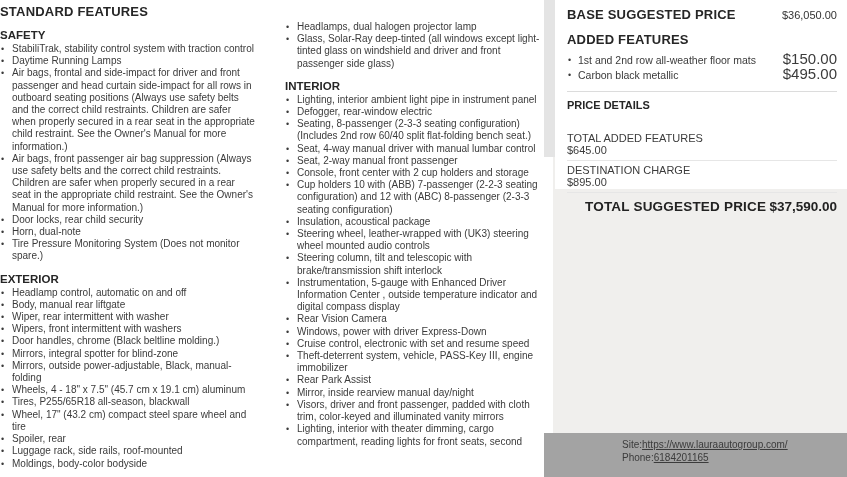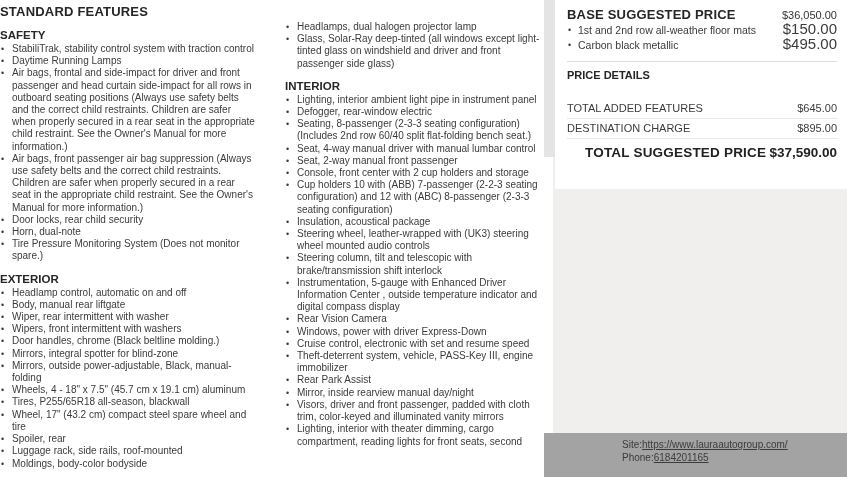--- a/index.html
+++ b/index.html
@@ -45,21 +45,21 @@
   .added-item { font-size:10.5px; line-height:13px; color:#3b3b3b; }
   .added-item .label { position:relative; padding-left:11px; }
   .added-item .label .bullet { font-size:9px; line-height:13px; }
   .added-item .price { font-size:15px; color:#3b3b3b; }
   .details-heading {
     font-size:11px; font-weight:bold; color:#262626;
     border-top:1px solid #dcdcdc; margin-top:9px; padding-top:7px; margin-bottom:18px;
   }
   .detail-row {
     font-size:11px; color:#3b3b3b;
-    padding:3px 0 4px 0; border-bottom:1px solid #e6e6e6;
+    padding:3px 0 4px 0; border-bottom:1px solid #e6e6e6;flex-direction:column;
   }
   .total-row { padding-top:6px; }
   .total-label { font-size:13.5px; font-weight:bold; color:#222; letter-spacing:.2px;margin-left:18px; }
   .total-value { font-size:13.5px; font-weight:bold; color:#222; }
   
   .panel-footer {
     position:absolute; left:0; right:0; bottom:0; height:44px; background:#a3a3a3;
     font-size:10px; line-height:13px; color:#3b3b3b;
     padding-left:78px; padding-top:5px;
   }
@@ -130,20 +130,21 @@
 <div id="price-panel">
   <div class="gutter-strip"></div>
   <div class="gray-block"></div>
 
   <div class="price-card">
     <div class="row base-row">
       <span class="base-label">BASE SUGGESTED PRICE</span>
       <span class="base-value">$36,050.00</span>
     </div>
 
+    <div class="added-heading">ADDED FEATURES</div>
 
     <div class="row added-item">
       <span class="label"><span class="bullet">•</span><span>1st and 2nd row all-weather floor mats</span></span>
       <span class="price">$150.00</span>
     </div>
     <div class="row added-item">
       <span class="label"><span class="bullet">•</span><span>Carbon black metallic</span></span>
       <span class="price">$495.00</span>
     </div>
 

